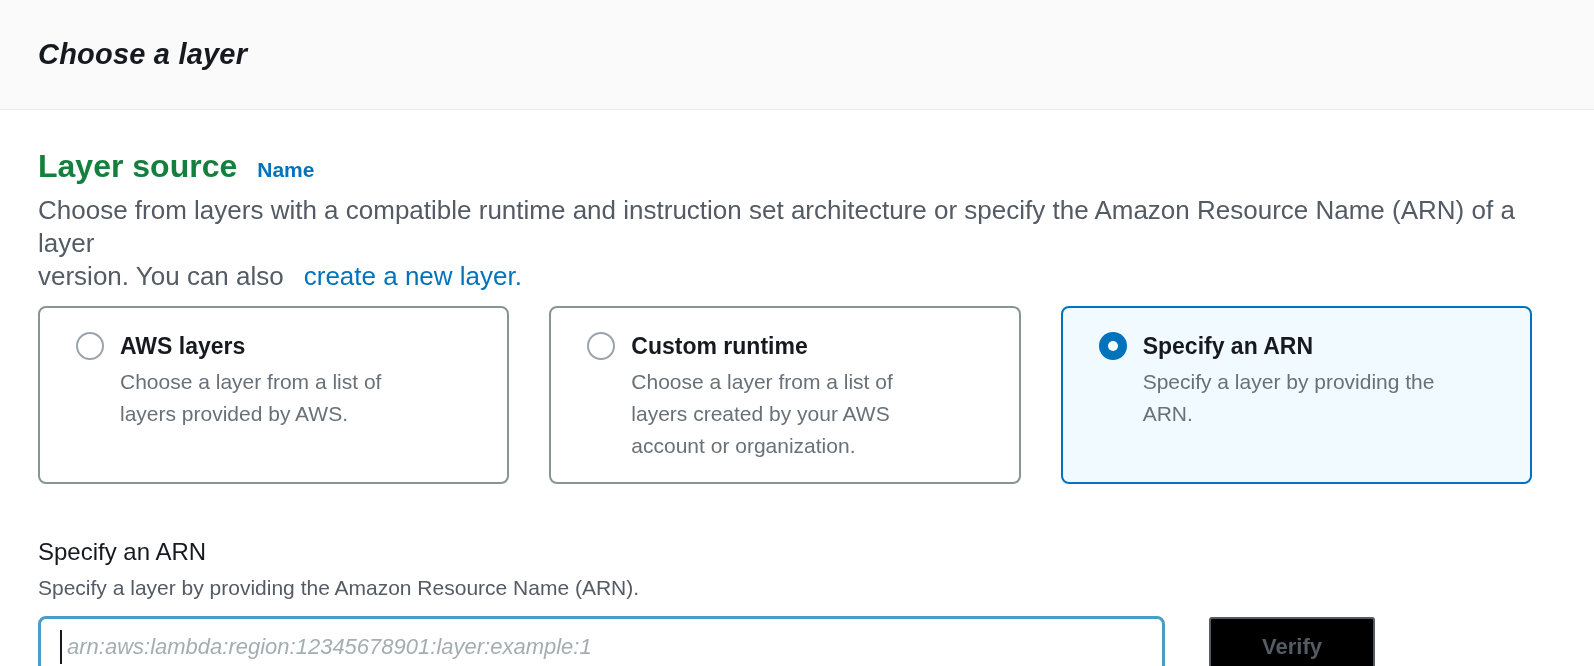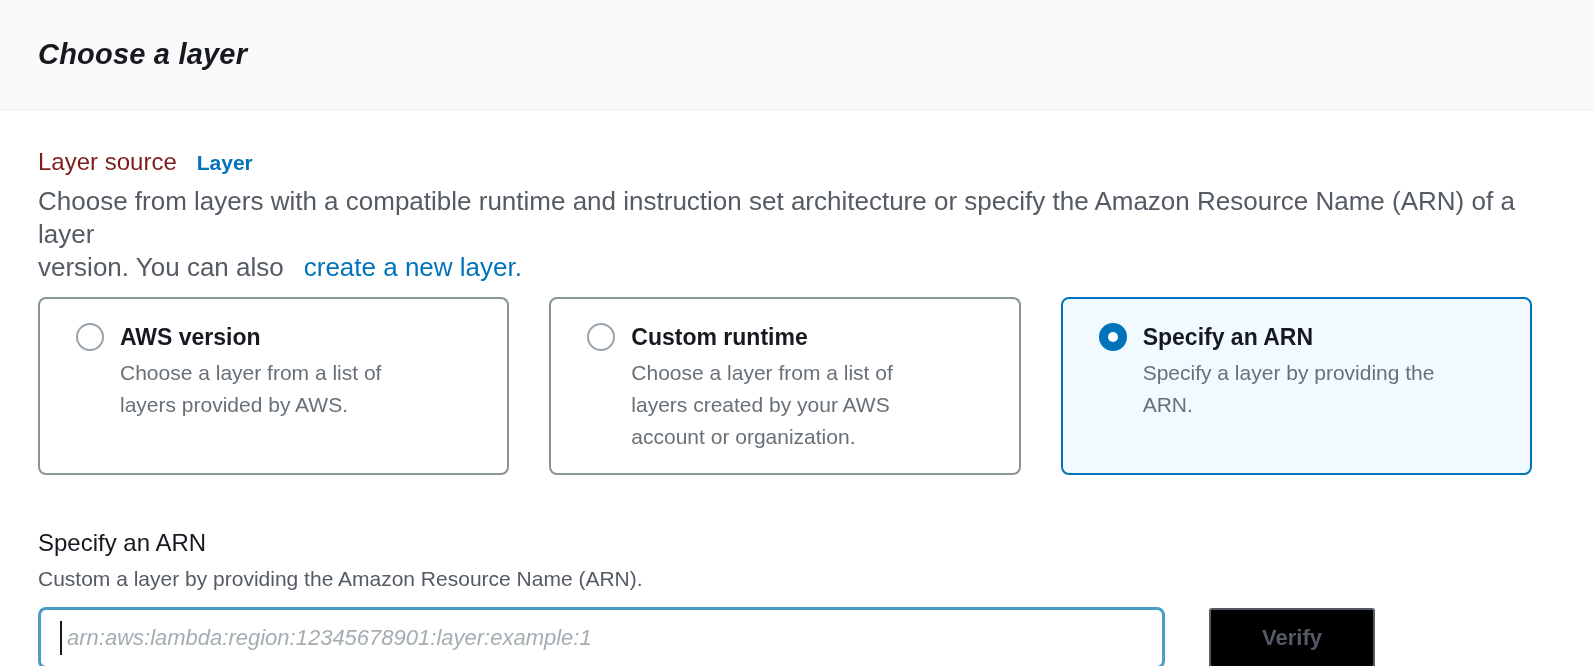--- a/index.html
+++ b/index.html
@@ -30,23 +30,23 @@
 
   
   .content { padding: 38px 62px 0 38px; }
 
   .label-row {
     display: flex;
     align-items: baseline;
     gap: 20px;
   }
   .field-label {
-    font-size: 24px;
-    font-weight: 400;
-    color: #7f1d1d;
+    font-size: 32px;
+    font-weight: 700;
+    color: #15803d;
   }
   .info-link {
     font-size: 21px;
     font-weight: 700;
     color: #0073bb;
     text-decoration: none;
     cursor: pointer;
   }
 
   .field-description {
@@ -185,34 +185,34 @@
 <body>
 
 <header class="panel-header">
   <h1>Choose a layer</h1>
 </header>
 
 <main class="content">
 
   <div class="label-row">
     <span class="field-label">Layer source</span>
-    <a class="info-link">Layer</a>
+    <a class="info-link">Name</a>
   </div>
 
   <div class="field-description"><span>Choose from layers with a compatible runtime and instruction set architecture or specify the Amazon Resource Name (ARN) of a layer
 version. You can also</span><a class="inline-link">create a new layer.</a></div>
 
   <div class="tiles">
 
     <div class="tile">
       <div class="tile-title-row">
         <span class="radio">
             <span class="radio-dot"></span>
           </span>
-        <span class="tile-title">AWS version</span>
+        <span class="tile-title">AWS layers</span>
       </div>
       <div class="tile-desc">Choose a layer from a list of
 layers provided by AWS.</div>
     </div>
 
     <div class="tile">
       <div class="tile-title-row">
         <span class="radio">
             <span class="radio-dot"></span>
           </span>
@@ -231,21 +231,21 @@
         <span class="tile-title">Specify an ARN</span>
       </div>
       <div class="tile-desc">Specify a layer by providing the
 ARN.</div>
     </div>
 
   </div>
 
   <section class="arn-section">
     <div class="arn-title">Specify an ARN</div>
-    <div class="arn-desc">Custom a layer by providing the Amazon Resource Name (ARN).</div>
+    <div class="arn-desc">Specify a layer by providing the Amazon Resource Name (ARN).</div>
     <div class="arn-row">
       <div class="arn-input-wrap">
         <input class="arn-input" type="text" placeholder="arn:aws:lambda:region:12345678901:layer:example:1" style="">
         <div class="caret"></div>
       </div>
       <button class="verify-btn">Verify</button>
     </div>
   </section>
 
 </main>

